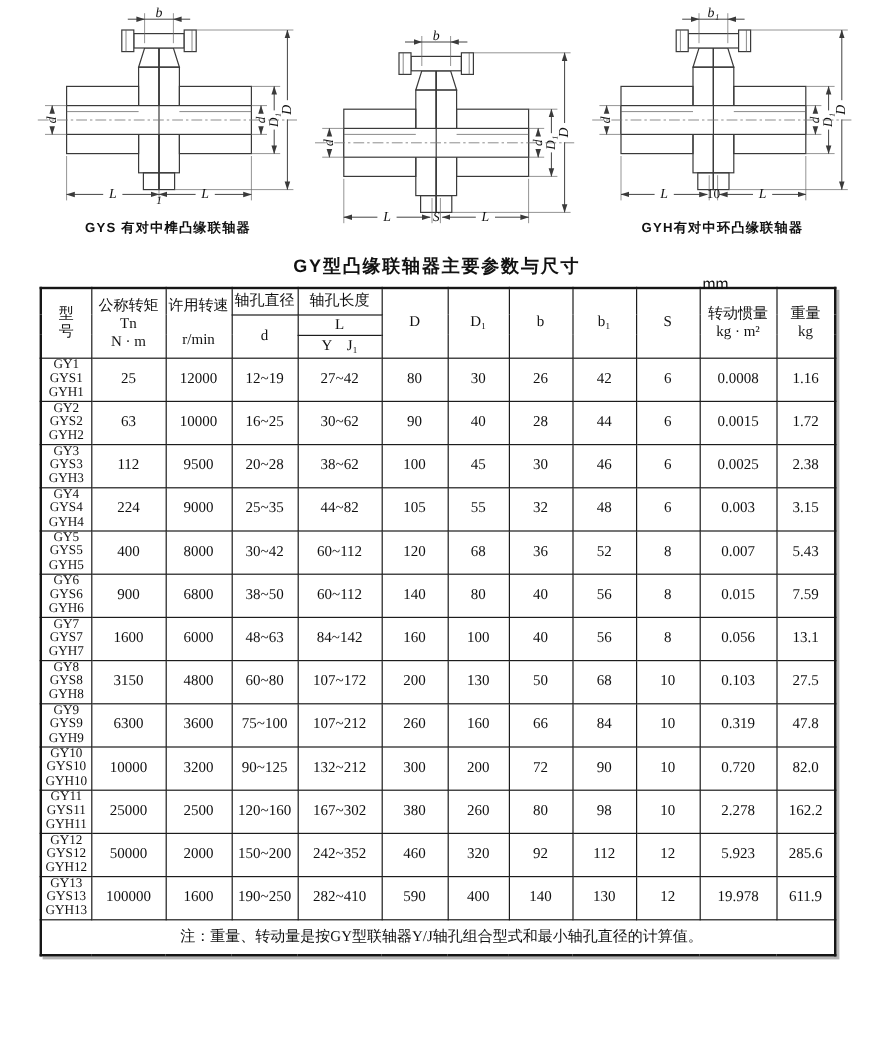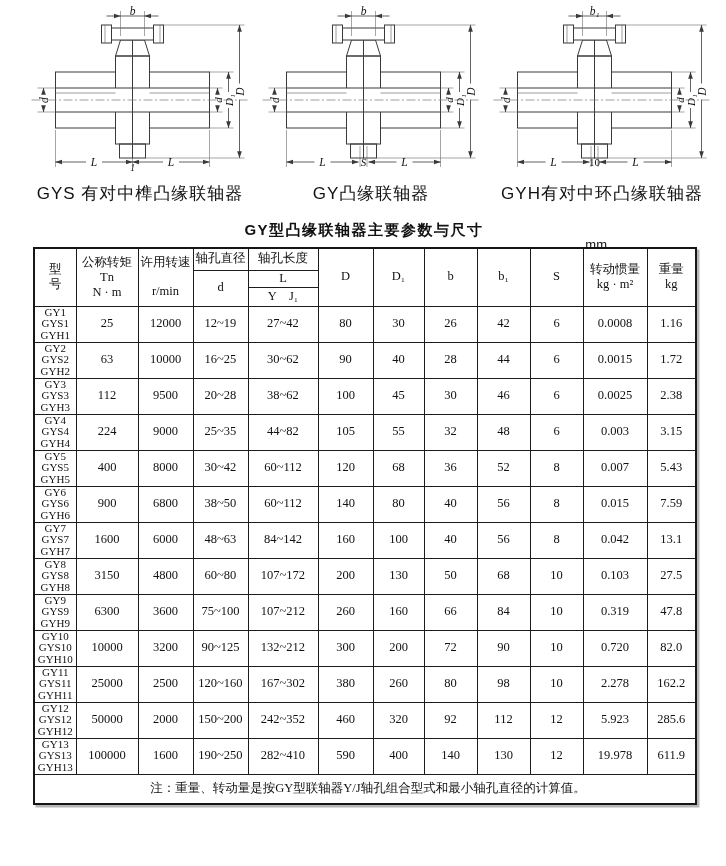--- a/index.html
+++ b/index.html
@@ -2,21 +2,21 @@
 <html><head>
 <meta charset="utf-8">
 <style>
   html,body{margin:0;padding:0;background:#fff;}
   body{width:726px;height:866px;font-family:"Liberation Serif","DejaVu Serif",serif;color:#111;}
   .page{position:relative;width:726px;height:866px;overflow:hidden;background:#fff;}
   .intro{margin:9px 0 0 36px;font-size:15px;letter-spacing:.4px;}
   .figures{display:flex;justify-content:space-between;align-items:flex-end;padding:6px 10px 0 26px;}
   .fig{margin:0;width:228px;text-align:center;}
   .fig-canvas{width:228px;height:172px;}
-  .fig-cap{font-family:"Liberation Sans","DejaVu Sans",sans-serif;font-size:17px;font-weight:400;letter-spacing:1px;margin-top:4px;white-space:nowrap;}
+  .fig-cap{font-family:"Liberation Sans","DejaVu Sans",sans-serif;font-size:11px;font-weight:700;letter-spacing:1px;margin-top:4px;white-space:nowrap;}
   .table-head-row{position:relative;width:662px;margin:16px 0 7px 33px;text-align:center;font-family:"Liberation Sans","DejaVu Sans",sans-serif;}
   .tbl-title{font-size:15px;font-weight:600;letter-spacing:1.5px;}
   .tbl-unit{position:absolute;right:88px;top:16px;font-size:13px;font-weight:400;}
   table.specs{border-collapse:collapse;table-layout:fixed;width:662px;margin-left:33px;border:2px solid #161616;box-shadow:2.5px 2.5px 0 rgba(110,110,110,.5);}
   .specs th,.specs td{border:1px solid #1c1c1c;text-align:center;vertical-align:middle;font-weight:normal;padding:0;font-size:12.5px;line-height:1.25;overflow:hidden;}
   .specs thead th{font-size:12.5px;}
   .hdr-narrow div{line-height:15px;}
   .sp-gap div + div{margin-top:13px;}
   .model-line{font-size:11px;line-height:11.5px;}
   .specs tbody td{height:35px;}
@@ -193,21 +193,20 @@
  <line class="ext" x1="101.5" y1="140" x2="101.5" y2="161"></line>
             <line class="ext" x1="108.5" y1="140" x2="108.5" y2="161"></line>
  <line class="dim" x1="56" y1="156" x2="28" y2="156" marker-end="url(#f1a)"></line>
             <line class="dim" x1="72" y1="156" x2="100" y2="156" marker-end="url(#f1a)"></line>
             <text class="dlab" x="64" y="156">L</text>
  <line class="dim" x1="138" y1="156" x2="110" y2="156" marker-end="url(#f1a)"></line>
             <line class="dim" x1="154" y1="156" x2="182" y2="156" marker-end="url(#f1a)"></line>
             <text class="dlab" x="146" y="156">L</text>
  <text class="dlab " style="font-size:11px" x="105" y="156">S</text>
 </svg></div>
-      <figcaption class="fig-cap">GY凸缘联轴器</figcaption>
     </figure>
     <figure class="fig">
       <div class="fig-canvas">
 <svg viewBox="0 0 225 172" width="228" height="172" xmlns="http://www.w3.org/2000/svg">
  <defs>
   <pattern id="f2L" patternUnits="userSpaceOnUse" width="5" height="5" patternTransform="rotate(45)">
                 <line x1="0" y1="0" x2="0" y2="5" stroke="#909090" stroke-width="0.6"></line>
               </pattern>
   <pattern id="f2R" patternUnits="userSpaceOnUse" width="5" height="5" patternTransform="rotate(-45)">
                 <line x1="0" y1="0" x2="0" y2="5" stroke="#909090" stroke-width="0.6"></line>
@@ -483,21 +482,21 @@
           </td>
           <td>1600</td>
           <td>6000</td>
           <td>48~63</td>
           <td>84~142</td>
           <td>160</td>
           <td>100</td>
           <td>40</td>
           <td>56</td>
           <td>8</td>
-          <td>0.042</td>
+          <td>0.056</td>
           <td>13.1</td>
         </tr>
         <tr>
           <td>
             <div class="model-line">GY8</div>
             <div class="model-line">GYS8</div>
             <div class="model-line">GYH8</div>
           </td>
           <td>3150</td>
           <td>4800</td>

